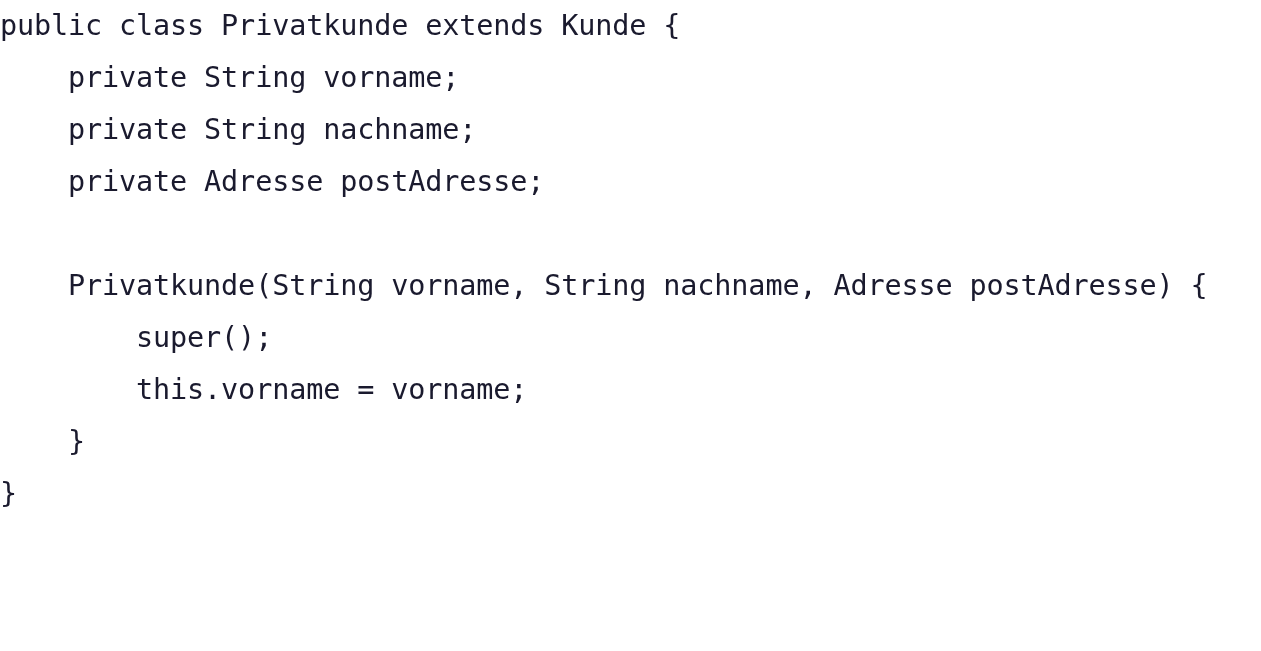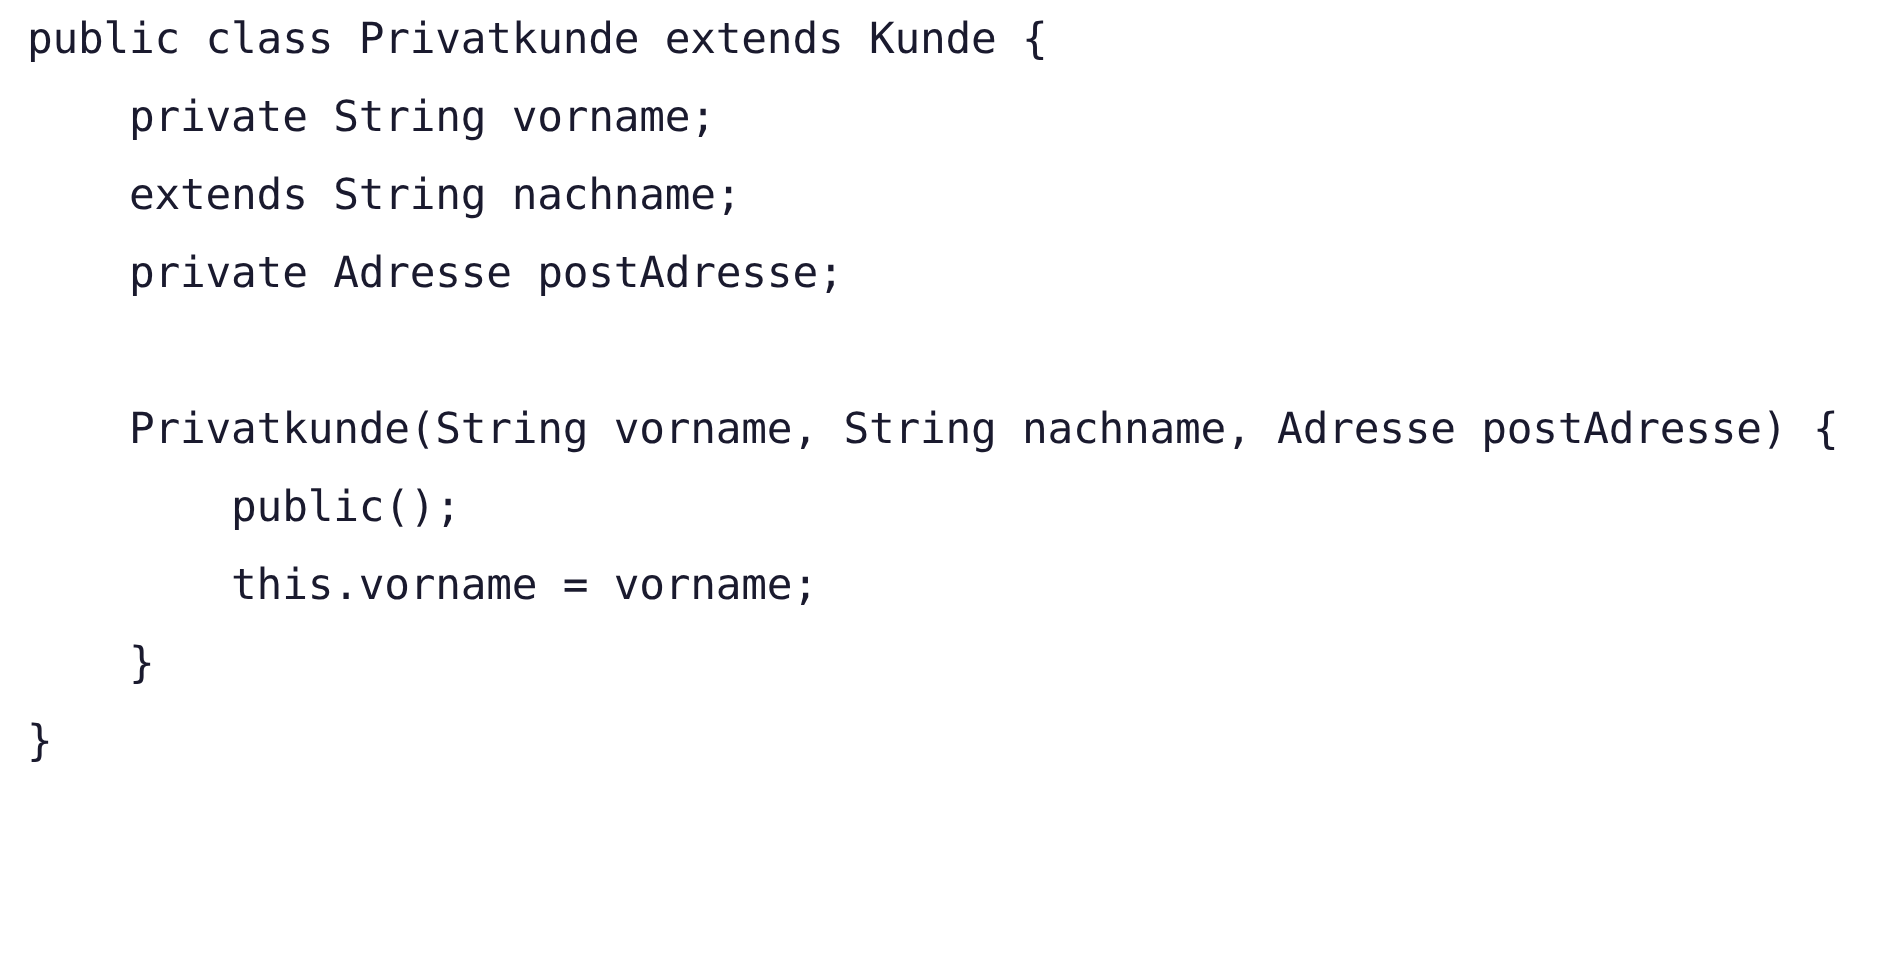--- a/index.html
+++ b/index.html
@@ -22,35 +22,34 @@
     margin: 0;
   }
   .code-line {
     font-family: "DejaVu Sans Mono", "Liberation Mono", monospace;
     font-size: 28.5px;
     line-height: 52px;
     height: 52px;
     color: #1a1a2e;
     white-space: pre;
     letter-spacing: -0.15px;
-    padding-left: 18px;
     margin: 0;
     -webkit-font-smoothing: antialiased;
   }
   .code-line.blank {
     color: transparent;
   }
 </style>
 </head>
 <body>
 
 <div class="code-block">
   <div class="code-line">public class Privatkunde extends Kunde {</div>
   <div class="code-line">    private String vorname;</div>
-  <div class="code-line">    extends String nachname;</div>
+  <div class="code-line">    private String nachname;</div>
   <div class="code-line">    private Adresse postAdresse;</div>
   <div class="code-line blank"></div>
   <div class="code-line">    Privatkunde(String vorname, String nachname, Adresse postAdresse) {</div>
-  <div class="code-line">        public();</div>
+  <div class="code-line">        super();</div>
   <div class="code-line">        this.vorname = vorname;</div>
   <div class="code-line">    }</div>
   <div class="code-line">}</div>
 </div>
 
 </body></html>

